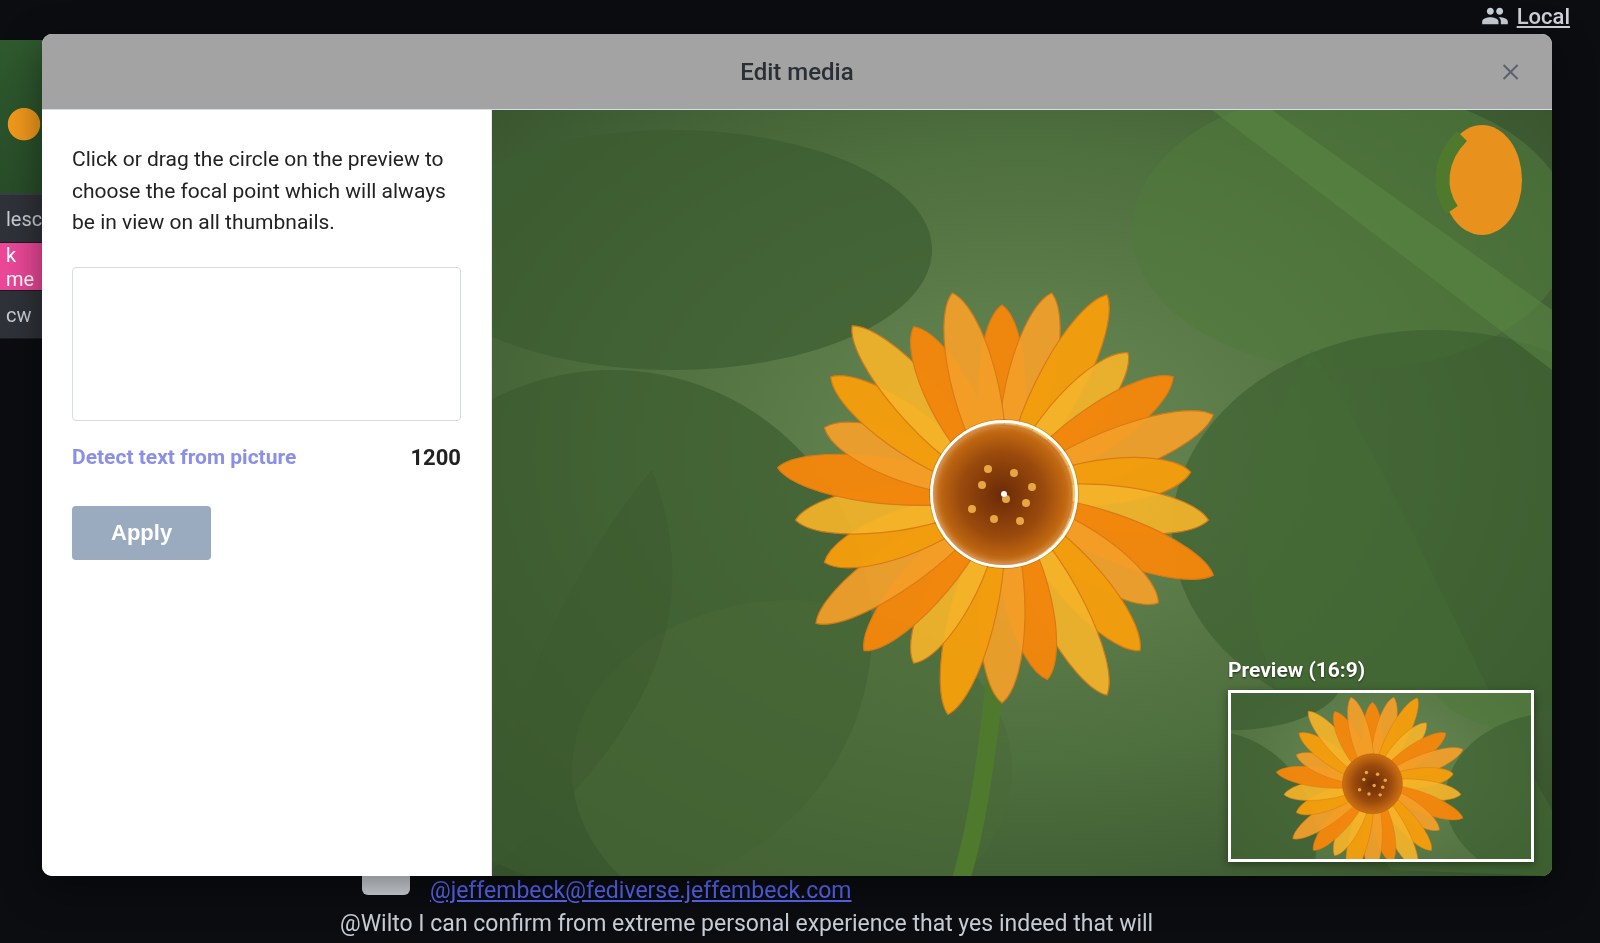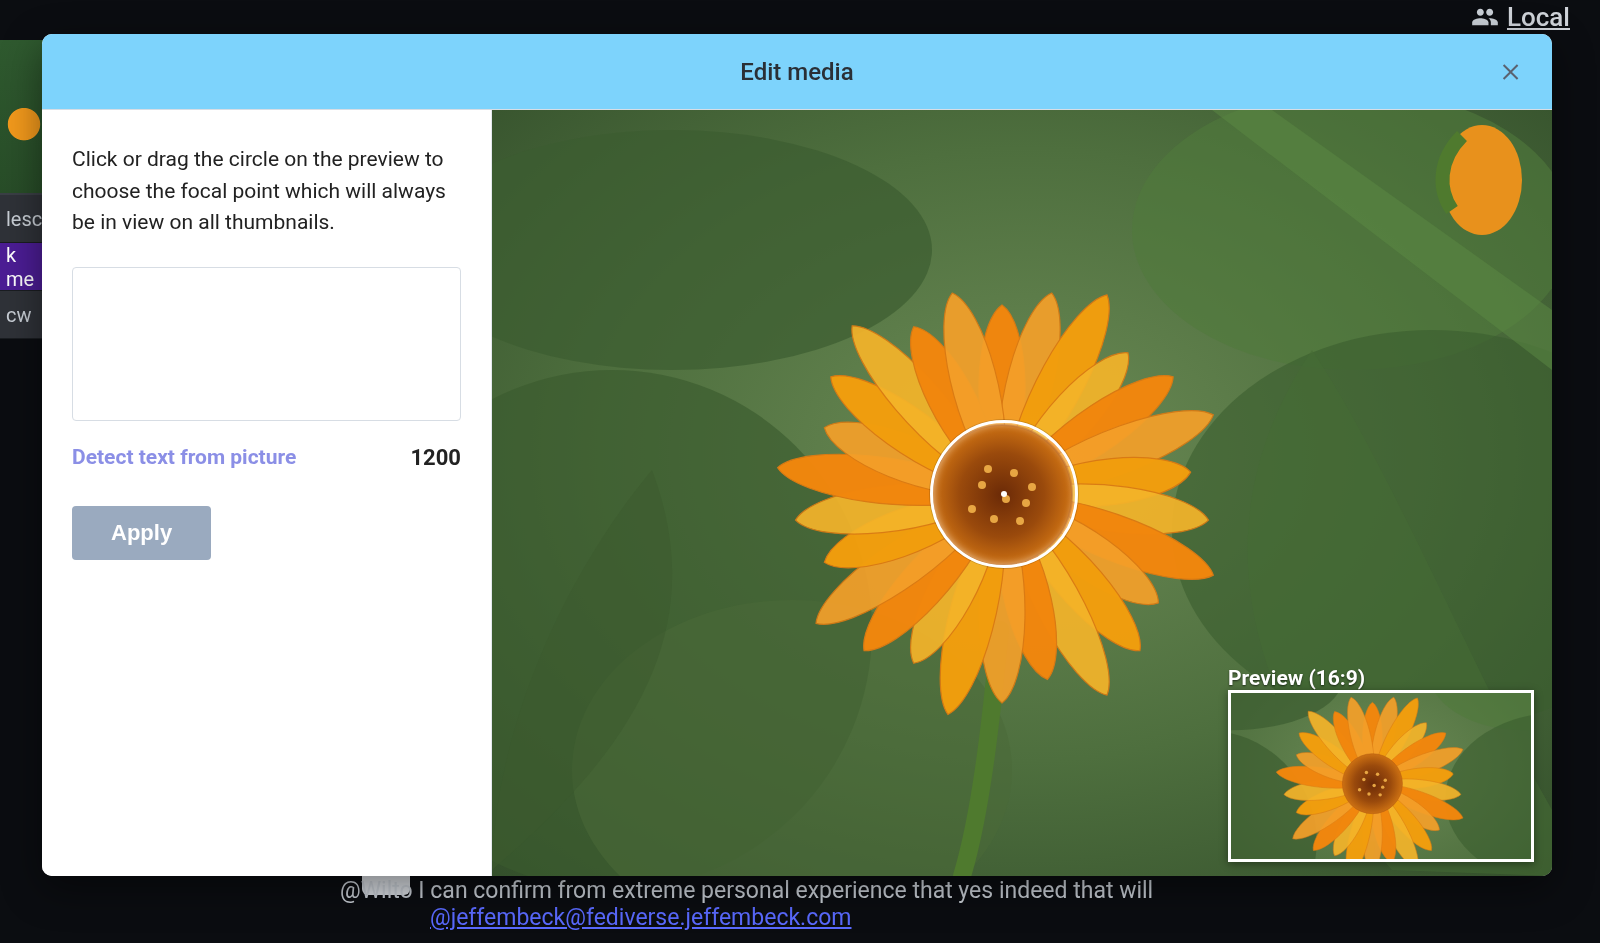--- a/index.html
+++ b/index.html
@@ -10,37 +10,37 @@
     background: #0b0d11;
     color: #1a1d21;
     overflow: hidden;
   }
 
   
   .bg-app { position: absolute; inset: 0; }
   .bg-top-right {
     position: absolute; top: 0; right: 30px;
     display: flex; align-items: center; gap: 8px;
-    color: #c9cfd6; font-size: 26px; font-weight: 500;
+    color: #c9cfd6; font-size: 22px; font-weight: 500;
     padding-top: 2px;
   }
   .bg-top-right a { color: #d0d4da; text-decoration: underline; }
   .bg-left-strip {
     position: absolute; left: 0; top: 40px; width: 48px;
     display: flex; flex-direction: column;
   }
   .bg-thumb {
     width: 48px; height: 155px;
     background:
       radial-gradient(circle at 50% 55%, #f39a1c 0 18%, transparent 19%),
       linear-gradient(#2f5a2f, #284d28);
     border-bottom: 2px solid #3a3f45;
   }
   .bg-row { height: 48px; background: #2f3238; color: #c9cfd6; font-size: 20px; display:flex; align-items:center; padding-left:6px; border-bottom:1px solid #1a1d21; overflow:hidden; }
-  .bg-row.light { background: #4c1d95; color:#fff; }
+  .bg-row.light { background: #ec4899; color:#fff; }
   .bg-bottom {
     position: absolute; left: 340px; right: 20px; bottom: 6px;
     color: #c9cfd6; font-size: 23px;
   }
   .bg-user { color:#5a6aff; text-decoration: underline; }
   .bg-avatar {
     position:absolute; left: 362px; bottom: 48px; width: 48px; height: 48px; border-radius: 6px;
     background: #d9dde2;
   }
 
@@ -51,21 +51,21 @@
     width: 1510px; height: 842px;
     background: #fff;
     border-radius: 10px;
     box-shadow: 0 12px 40px rgba(0,0,0,.45);
     display: flex; flex-direction: column;
     overflow: hidden;
   }
   .modal-header {
     position: relative;
     height: 76px;
-    background: #7dd3fc;
+    background: #a3a3a3;
     border-bottom: 1px solid #d7dde4;
     display: flex; align-items: center; justify-content: center;
   }
   .modal-title { font-size: 24px; color: #2a2f36; font-weight: 500; }
   .modal-close {
     position: absolute; right: 22px; top: 50%; transform: translateY(-50%);
     width: 36px; height: 36px; display:flex; align-items:center; justify-content:center;
     color: #5a6270; cursor: pointer;
   }
   .modal-close svg { width: 24px; height: 24px; }
@@ -120,21 +120,21 @@
   }
   .focal-dot {
     position:absolute; left:50%; top:50%; width:6px; height:6px; margin:-3px 0 0 -3px;
     background:#fff; border-radius:50%;
   }
 
   .preview-box {
     position: absolute; right: 18px; bottom: 14px;
     width: 306px;
   }
-  .preview-label { color:#fff; font-weight:700; font-size:21px; text-shadow: 0 1px 2px rgba(0,0,0,.6); }
+  .preview-label { color:#fff; font-weight:700; font-size:21px; margin-bottom:8px; text-shadow: 0 1px 2px rgba(0,0,0,.6); }
   .preview-frame {
     width: 306px; height: 172px;
     border: 3px solid #ffffff;
     box-shadow: 0 2px 8px rgba(0,0,0,.4);
     position: relative; overflow:hidden;
   }
 
   
   .flower-svg { width:100%; height:100%; display:block; }
 
@@ -150,22 +150,22 @@
     <a>Local</a>
   </div>
   <div class="bg-left-strip">
     <div class="bg-thumb"></div>
     <div class="bg-row">lescr</div>
     <div class="bg-row light">k me</div>
     <div class="bg-row">cw</div>
   </div>
   <div class="bg-avatar"></div>
   <div class="bg-bottom">
+    <div style="margin-left:90px; margin-bottom:6px;"><span class="bg-user">@jeffembeck@fediverse.jeffembeck.com</span></div>
     <div>@Wilto I can confirm from extreme personal experience that yes indeed that will</div>
-    <div style="margin-left:90px; margin-bottom:6px;"><span class="bg-user">@jeffembeck@fediverse.jeffembeck.com</span></div>
   </div>
 </div>
 
 <div class="modal">
   <div class="modal-header">
     <div class="modal-title">Edit media</div>
     <div class="modal-close">
       <svg viewBox="0 0 24 24" fill="#5a6270">
           <path d="M18.3 5.71 12 12l6.3 6.29-1.41 1.42L10.59 13.4 4.3 19.71 2.88 18.3 9.17 12 2.88 5.71 4.3 4.29l6.29 6.3 6.3-6.3z"></path>
         </svg>

